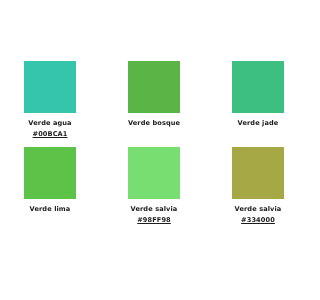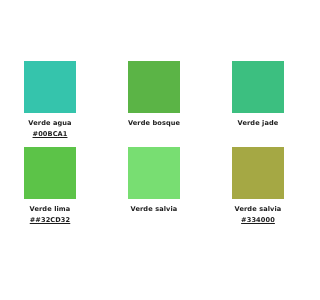--- a/index.html
+++ b/index.html
@@ -98,28 +98,28 @@
     </div>
 
   </div>
 
   <div class="row row-bottom">
 
     <div class="swatch-cell">
       <div class="swatch" style="background-color:#5CC348;"></div>
       <div class="caption" style="color: rgb(28, 28, 28);">
         <span class="name">Verde lima</span>
-        <span class="hex">##32CD32</span>
       </div>
     </div>
 
     <div class="swatch-cell">
       <div class="swatch" style="background-color:#78DE72;"></div>
       <div class="caption" style="color: rgb(28, 28, 28);">
         <span class="name">Verde salvia</span>
+        <span class="hex">#98FF98</span>
       </div>
     </div>
 
     <div class="swatch-cell">
       <div class="swatch" style="background-color:#A5A844;"></div>
       <div class="caption" style="color: rgb(28, 28, 28);">
         <span class="name">Verde salvia</span>
         <span class="hex">#334000</span>
       </div>
     </div>

